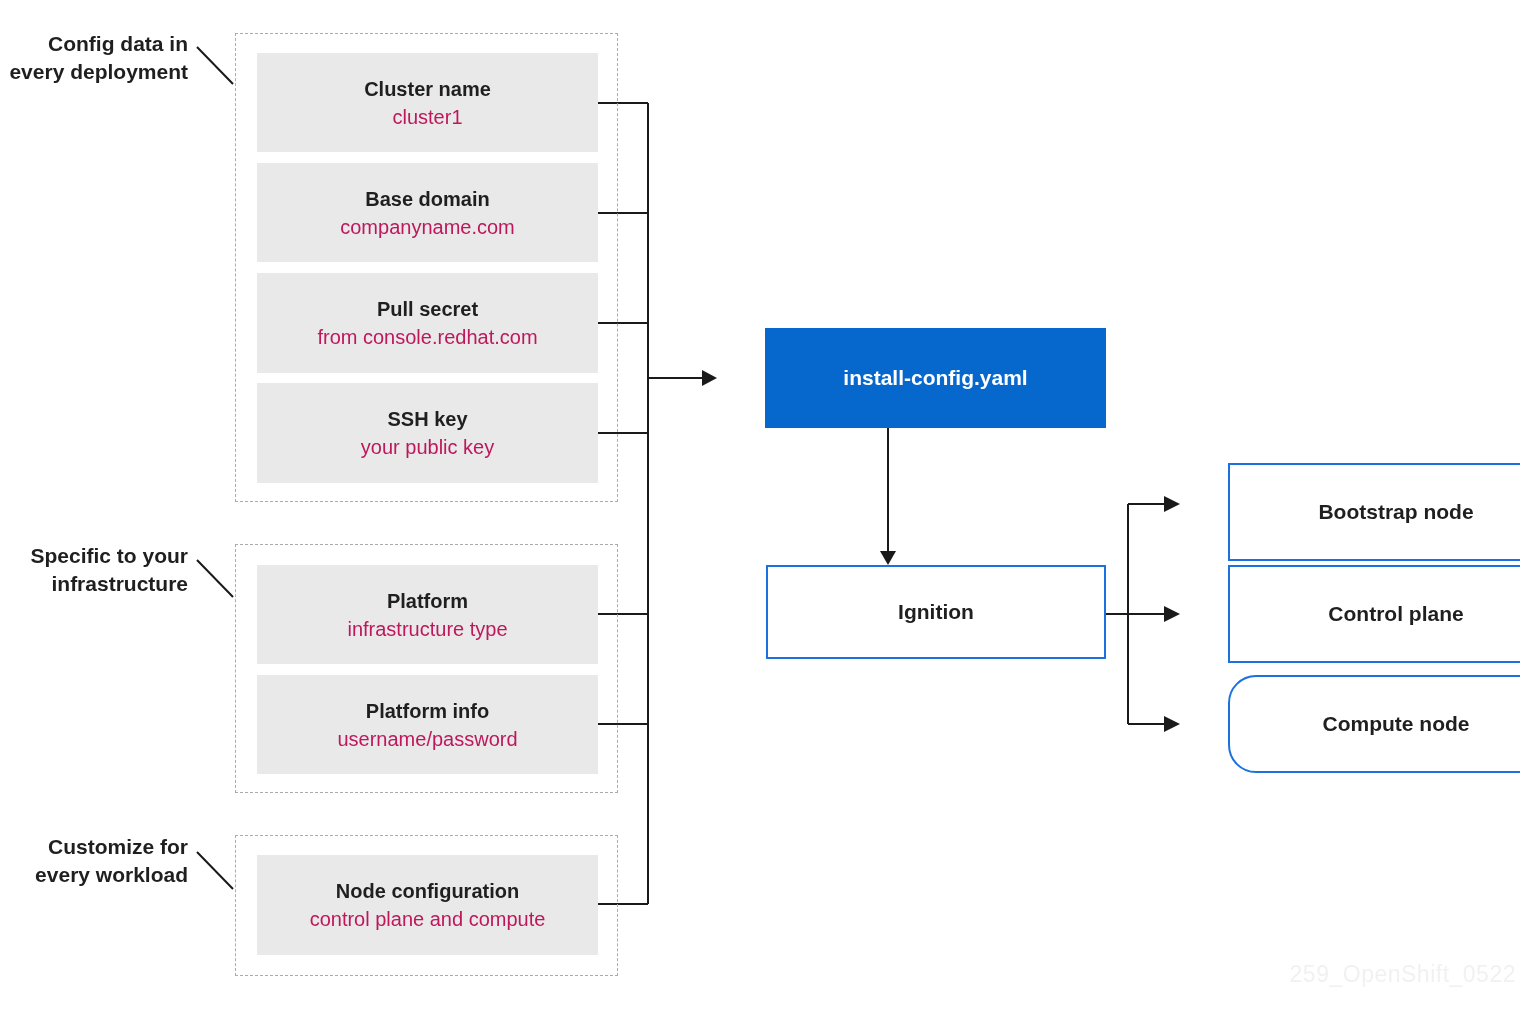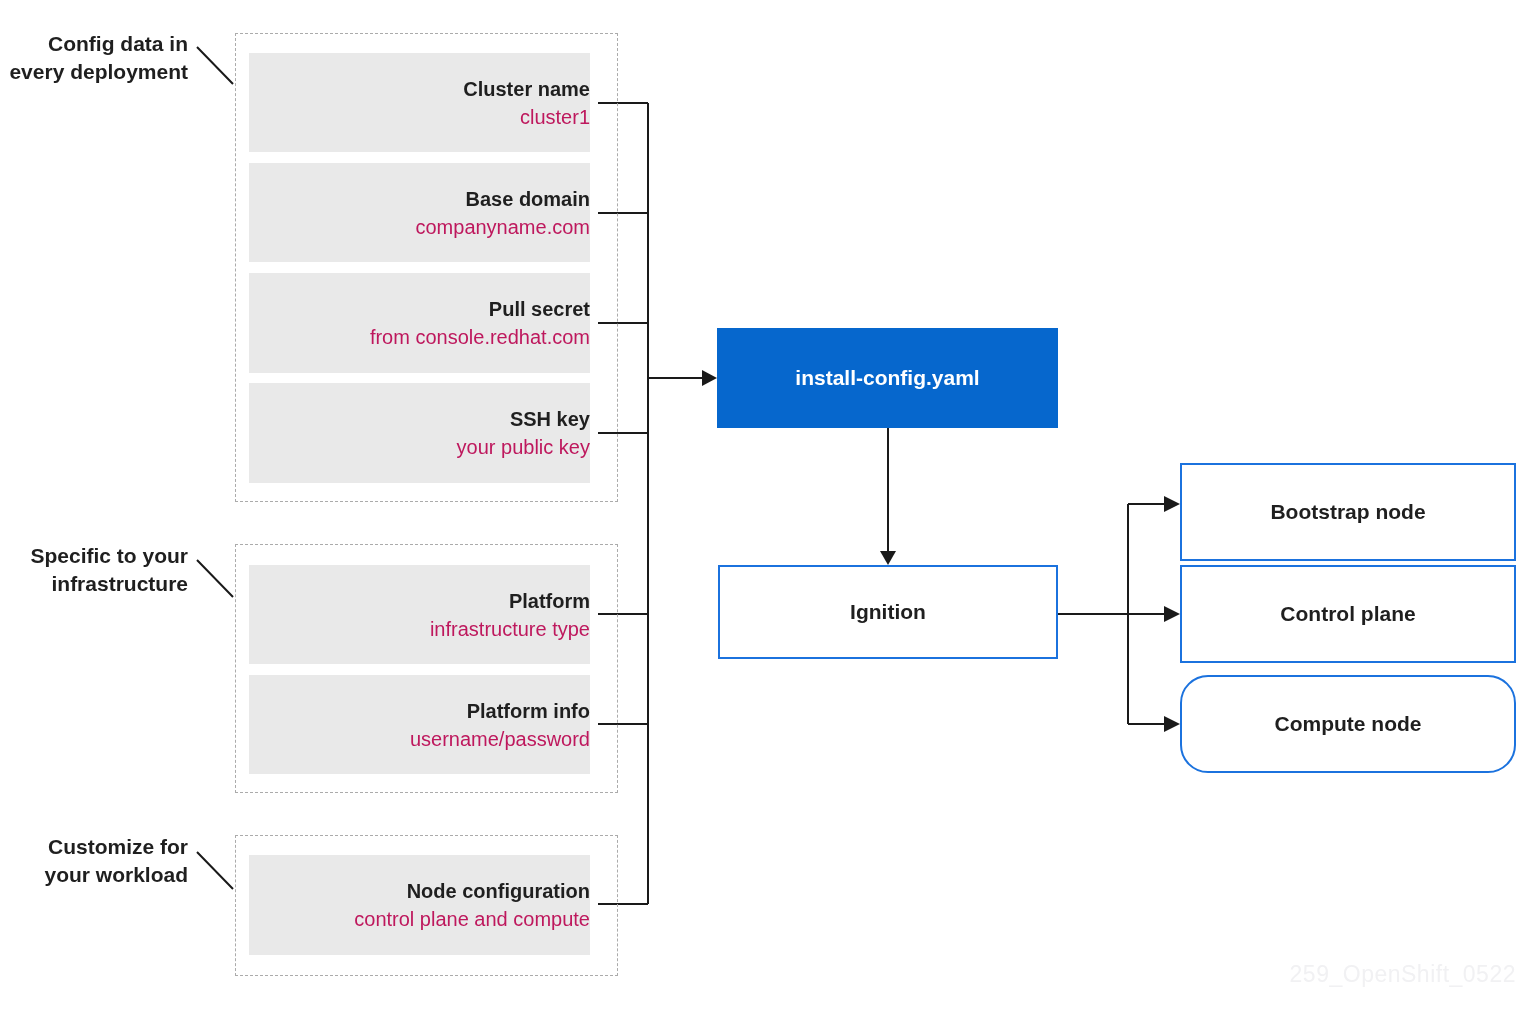--- a/index.html
+++ b/index.html
@@ -19,38 +19,38 @@
   .wires{position:absolute;left:0;top:0;width:1520px;height:1012px;pointer-events:none;}
   .wires line,.wires path{stroke:var(--line);stroke-width:2;fill:none;}
   .wires polygon{fill:var(--line);stroke:none;}
 
   .group{position:absolute;left:235px;width:383px;border:1.5px dashed var(--dash-border);box-sizing:border-box;background:transparent;}
   .group.g1{top:33px;height:469px;}
   .group.g2{top:544px;height:249px;}
   .group.g3{top:835px;height:141px;}
 
   .gbox{
-    position:absolute;left:249px;width:341px;height:99px;background:var(--box-fill);
-    display:flex;flex-direction:column;align-items:flex-end;justify-content:center;
+    position:absolute;left:257px;width:341px;height:99px;background:var(--box-fill);
+    display:flex;flex-direction:column;align-items:center;justify-content:center;
     text-align:center;
   }
   .gbox .t{font-weight:600;font-size:20px;line-height:28px;color:var(--text);}
   .gbox .s{font-weight:400;font-size:20px;line-height:28px;color:#be185d;}
 
   .side-label{
     position:absolute;left:0;width:188px;text-align:right;
     font-size:21px;font-weight:600;line-height:28px;color:var(--text);
   }
   .side-label.l1{top:30px;}
   .side-label.l2{top:542px;}
   .side-label.l3{top:833px;}
 
   .node{
     position:absolute;display:flex;align-items:center;justify-content:center;
-    text-align:center;font-size:21px;font-weight:600;box-sizing:border-box;
+    text-align:center;font-size:21px;font-weight:600;box-sizing:border-box;margin-left:48px;
   }
   .node.solid{background:var(--accent-fill);color:#ffffff;}
   .node.outline{background:#ffffff;border:2px solid var(--accent-border);color:var(--text);}
   .node.install{left:717px;top:328px;width:341px;height:100px;}
   .node.ignition{left:718px;top:565px;width:340px;height:94px;}
   .node.bootstrap{left:1180px;top:463px;width:336px;height:98px;}
   .node.control{left:1180px;top:565px;width:336px;height:98px;}
   .node.compute{left:1180px;top:675px;width:336px;height:98px;border-radius:28px;}
 
   .watermark{
@@ -89,21 +89,21 @@
   <div class="side-label l1">
     <div>Config data in</div>
     <div>every deployment</div>
   </div>
   <div class="side-label l2">
     <div>Specific to your</div>
     <div>infrastructure</div>
   </div>
   <div class="side-label l3">
     <div>Customize for</div>
-    <div>your workload</div>
+    <div>every workload</div>
   </div>
 
   <div class="group g1"></div>
   <div class="group g2"></div>
   <div class="group g3"></div>
 
   <div class="gbox" style="top:53px;">
     <div class="t">Cluster name</div>
     <div class="s">cluster1</div>
   </div>

